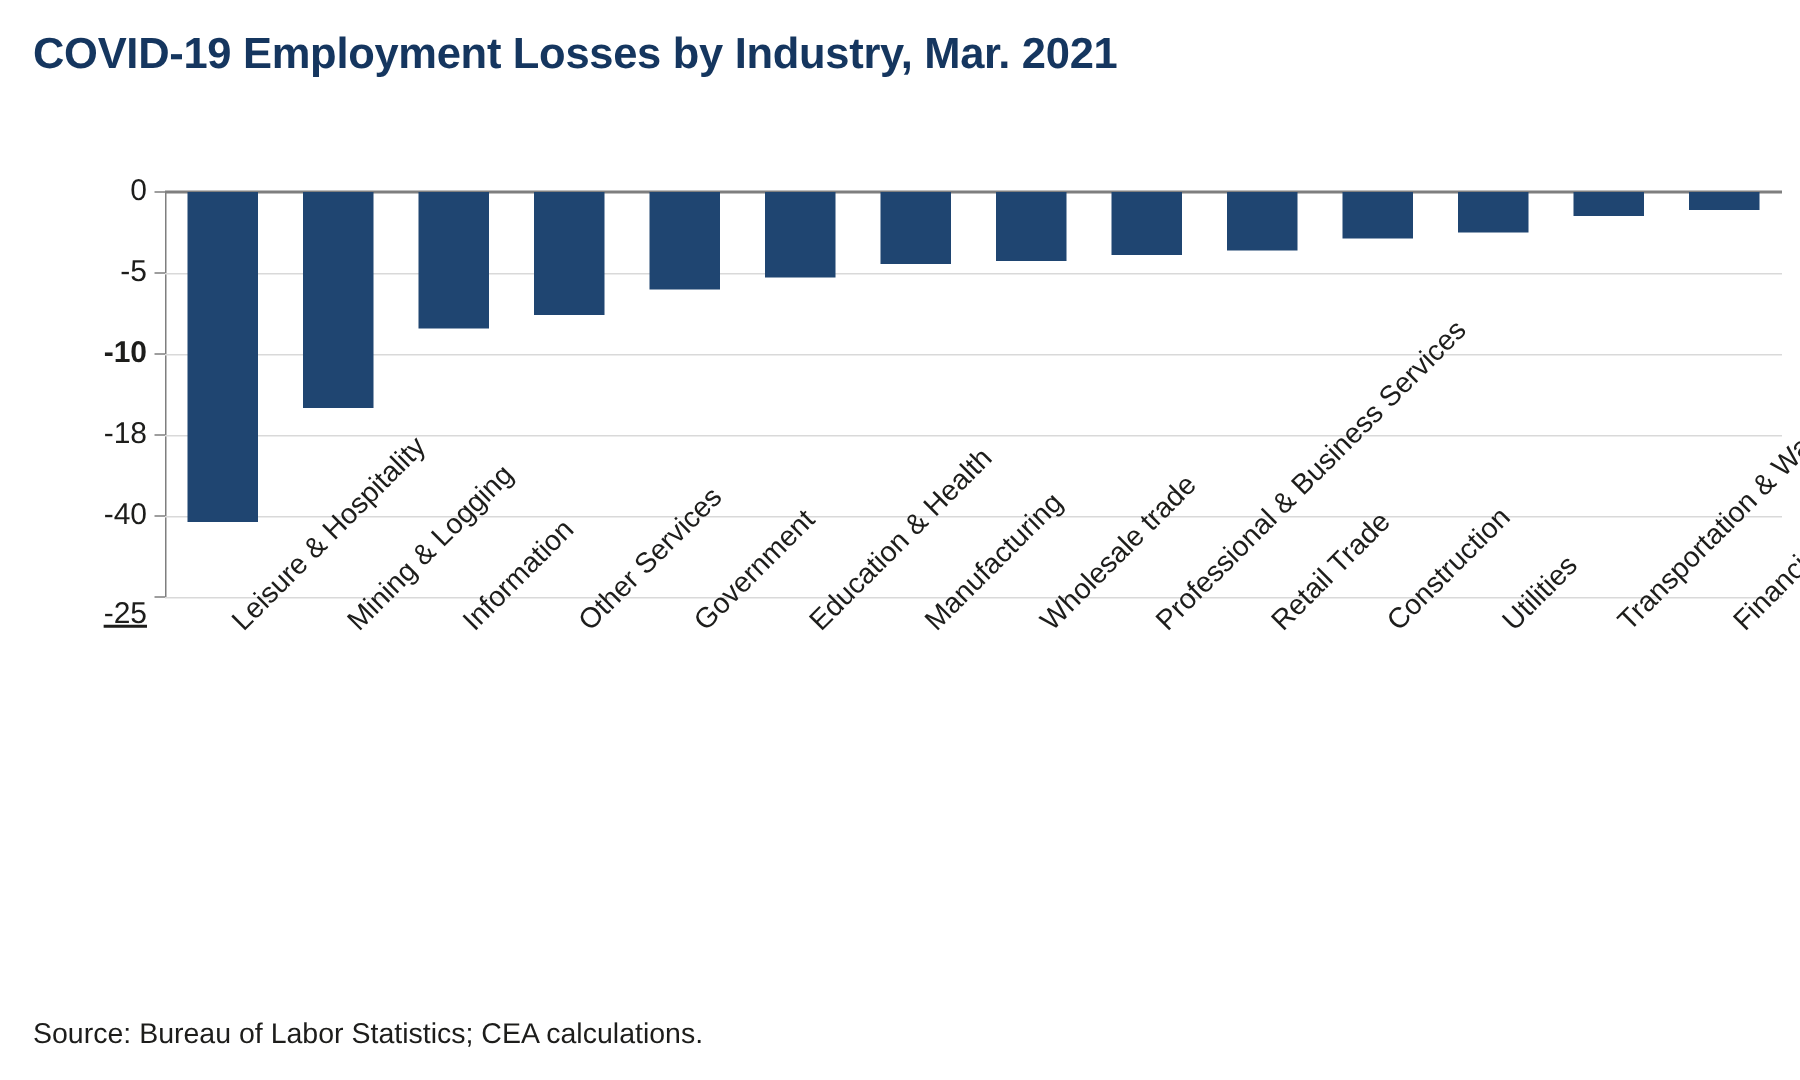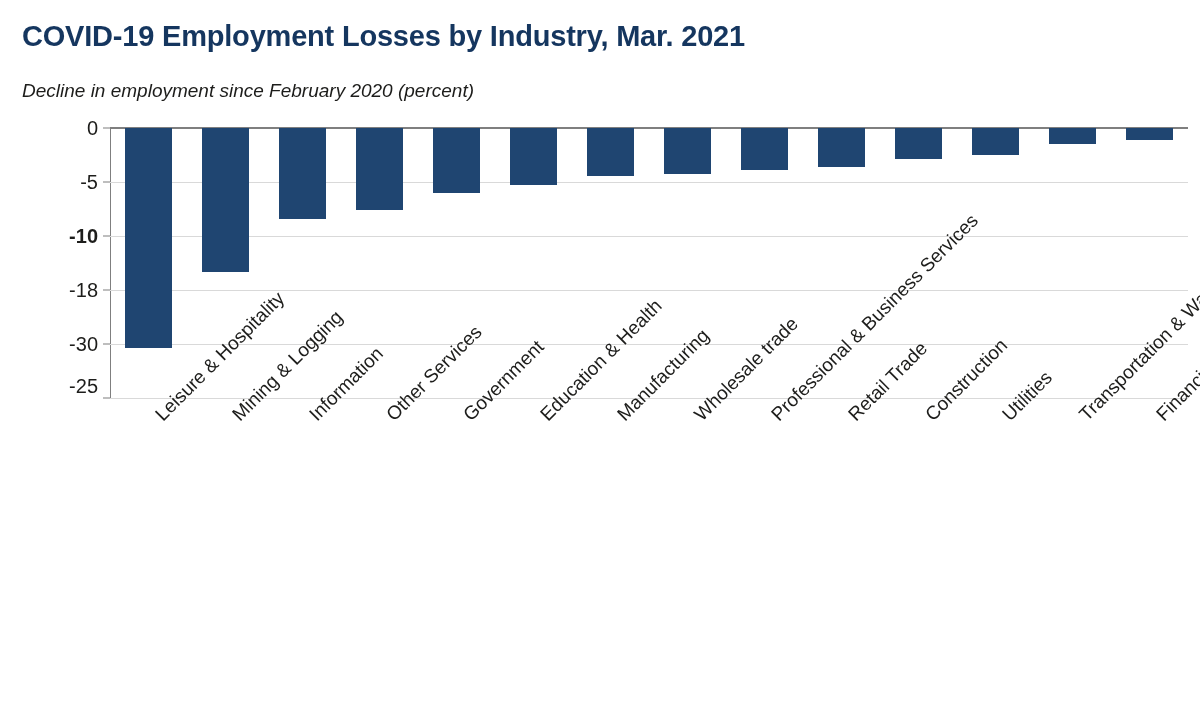--- a/index.html
+++ b/index.html
@@ -121,43 +121,42 @@
     color: #1d1d1b;
     white-space: nowrap;
   }
 </style>
 </head>
 <body>
 
 <div id="chart-root">
 
   <div class="chart-title">COVID-19 Employment Losses by Industry, Mar. 2021</div>
-  <div class="chart-subtitle">Decline in employment since February 2020 (percent)</div>
 
   <div class="y-axis-line"></div>
 
   <div class="plot-area" id="plot-area">
       <div class="zeroline" style="top: -1px;"></div>
       <div class="ytick-mark" style="top: 0px;"></div>
       <div class="ytick" style="top: 0px;">0</div>
       <div class="gridline" style="top: 54px;"></div>
       <div class="ytick-mark" style="top: 54px;"></div>
       <div class="ytick" style="top: 54px;">-5</div>
       <div class="gridline" style="top: 108px;"></div>
       <div class="ytick-mark" style="top: 108px;"></div>
       <div class="ytick" style="top: 108px; font-weight: bold;">-10</div>
       <div class="gridline" style="top: 162px;"></div>
       <div class="ytick-mark" style="top: 162px;"></div>
       <div class="ytick" style="top: 162px;">-18</div>
       <div class="gridline" style="top: 216px;"></div>
       <div class="ytick-mark" style="top: 216px;"></div>
-      <div class="ytick" style="top: 216px;">-30</div>
+      <div class="ytick" style="top: 216px;">-40</div>
       <div class="gridline" style="top: 270px;"></div>
       <div class="ytick-mark" style="top: 270px;"></div>
-      <div class="ytick" style="top: 258px;">-25</div>
+      <div class="ytick" style="top: 282px; text-decoration: underline;">-25</div>
       <div class="bar" title="Leisure &amp; Hospitality: -20.4" style="left: 15.4px; width: 46.2px; top: 0px; height: 220.32px; background: rgb(31, 69, 113);"></div>
       <div class="xlabel" style="left: 40.81px; top: 282px;">Leisure &amp; Hospitality</div>
       <div class="bar" title="Mining &amp; Logging: -13.3" style="left: 92.4px; width: 46.2px; top: 0px; height: 143.64px; background: rgb(31, 69, 113);"></div>
       <div class="xlabel" style="left: 117.81px; top: 282px;">Mining &amp; Logging</div>
       <div class="bar" title="Information: -8.4" style="left: 169.4px; width: 46.2px; top: 0px; height: 90.72px; background: rgb(31, 69, 113);"></div>
       <div class="xlabel" style="left: 194.81px; top: 282px;">Information</div>
       <div class="bar" title="Other Services: -7.6" style="left: 246.4px; width: 46.2px; top: 0px; height: 82.08px; background: rgb(31, 69, 113);"></div>
       <div class="xlabel" style="left: 271.81px; top: 282px;">Other Services</div>
       <div class="bar" title="Government: -6" style="left: 323.4px; width: 46.2px; top: 0px; height: 64.8px; background: rgb(31, 69, 113);"></div>
       <div class="xlabel" style="left: 348.81px; top: 282px;">Government</div>
@@ -174,13 +173,14 @@
       <div class="bar" title="Construction: -2.9" style="left: 785.4px; width: 46.2px; top: 0px; height: 31.32px; background: rgb(31, 69, 113);"></div>
       <div class="xlabel" style="left: 810.81px; top: 282px;">Construction</div>
       <div class="bar" title="Utilities: -2.5" style="left: 862.4px; width: 46.2px; top: 0px; height: 27px; background: rgb(31, 69, 113);"></div>
       <div class="xlabel" style="left: 887.81px; top: 282px;">Utilities</div>
       <div class="bar" title="Transportation &amp; Warehousing: -1.5" style="left: 939.4px; width: 46.2px; top: 0px; height: 16.2px; background: rgb(31, 69, 113);"></div>
       <div class="xlabel" style="left: 964.81px; top: 282px;">Transportation &amp; Warehousing</div>
       <div class="bar" title="Financial Activities: -1.1" style="left: 1016.4px; width: 46.2px; top: 0px; height: 11.88px; background: rgb(31, 69, 113);"></div>
       <div class="xlabel" style="left: 1041.81px; top: 282px;">Financial Activities</div>
     </div>
 
+  <div class="source-note">Source: Bureau of Labor Statistics; CEA calculations.</div>
 </div>
 
 </body></html>

